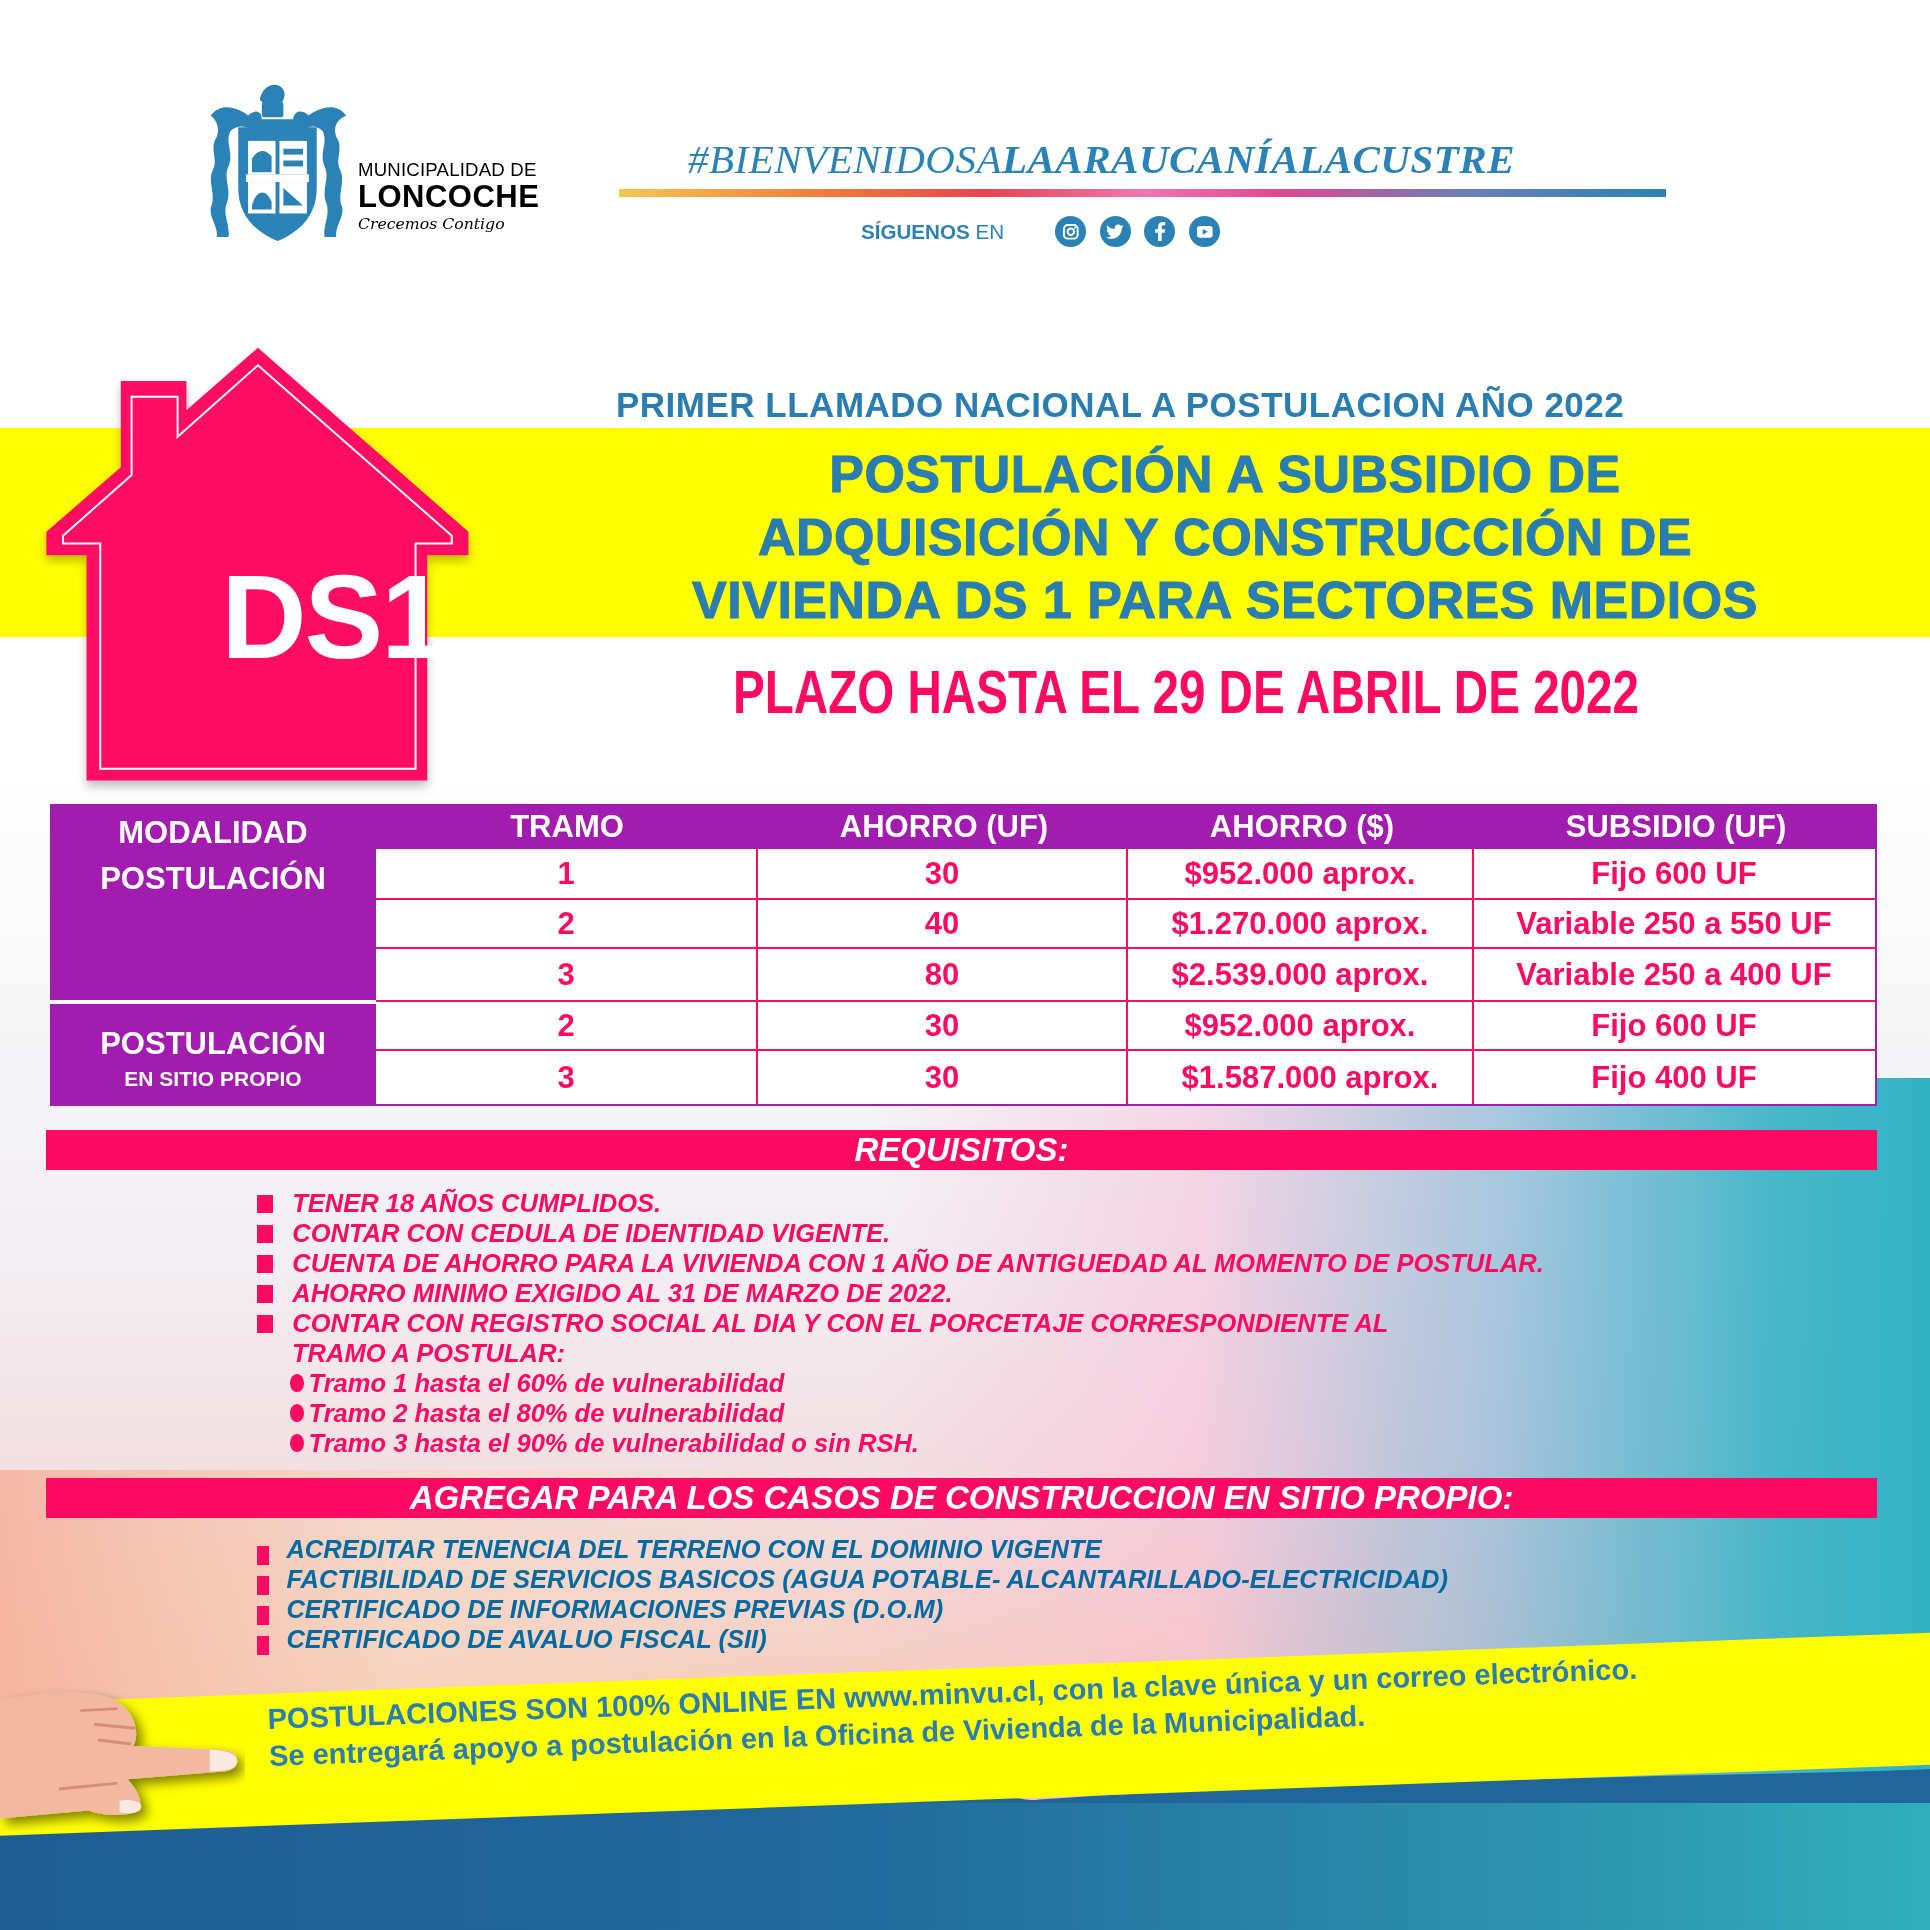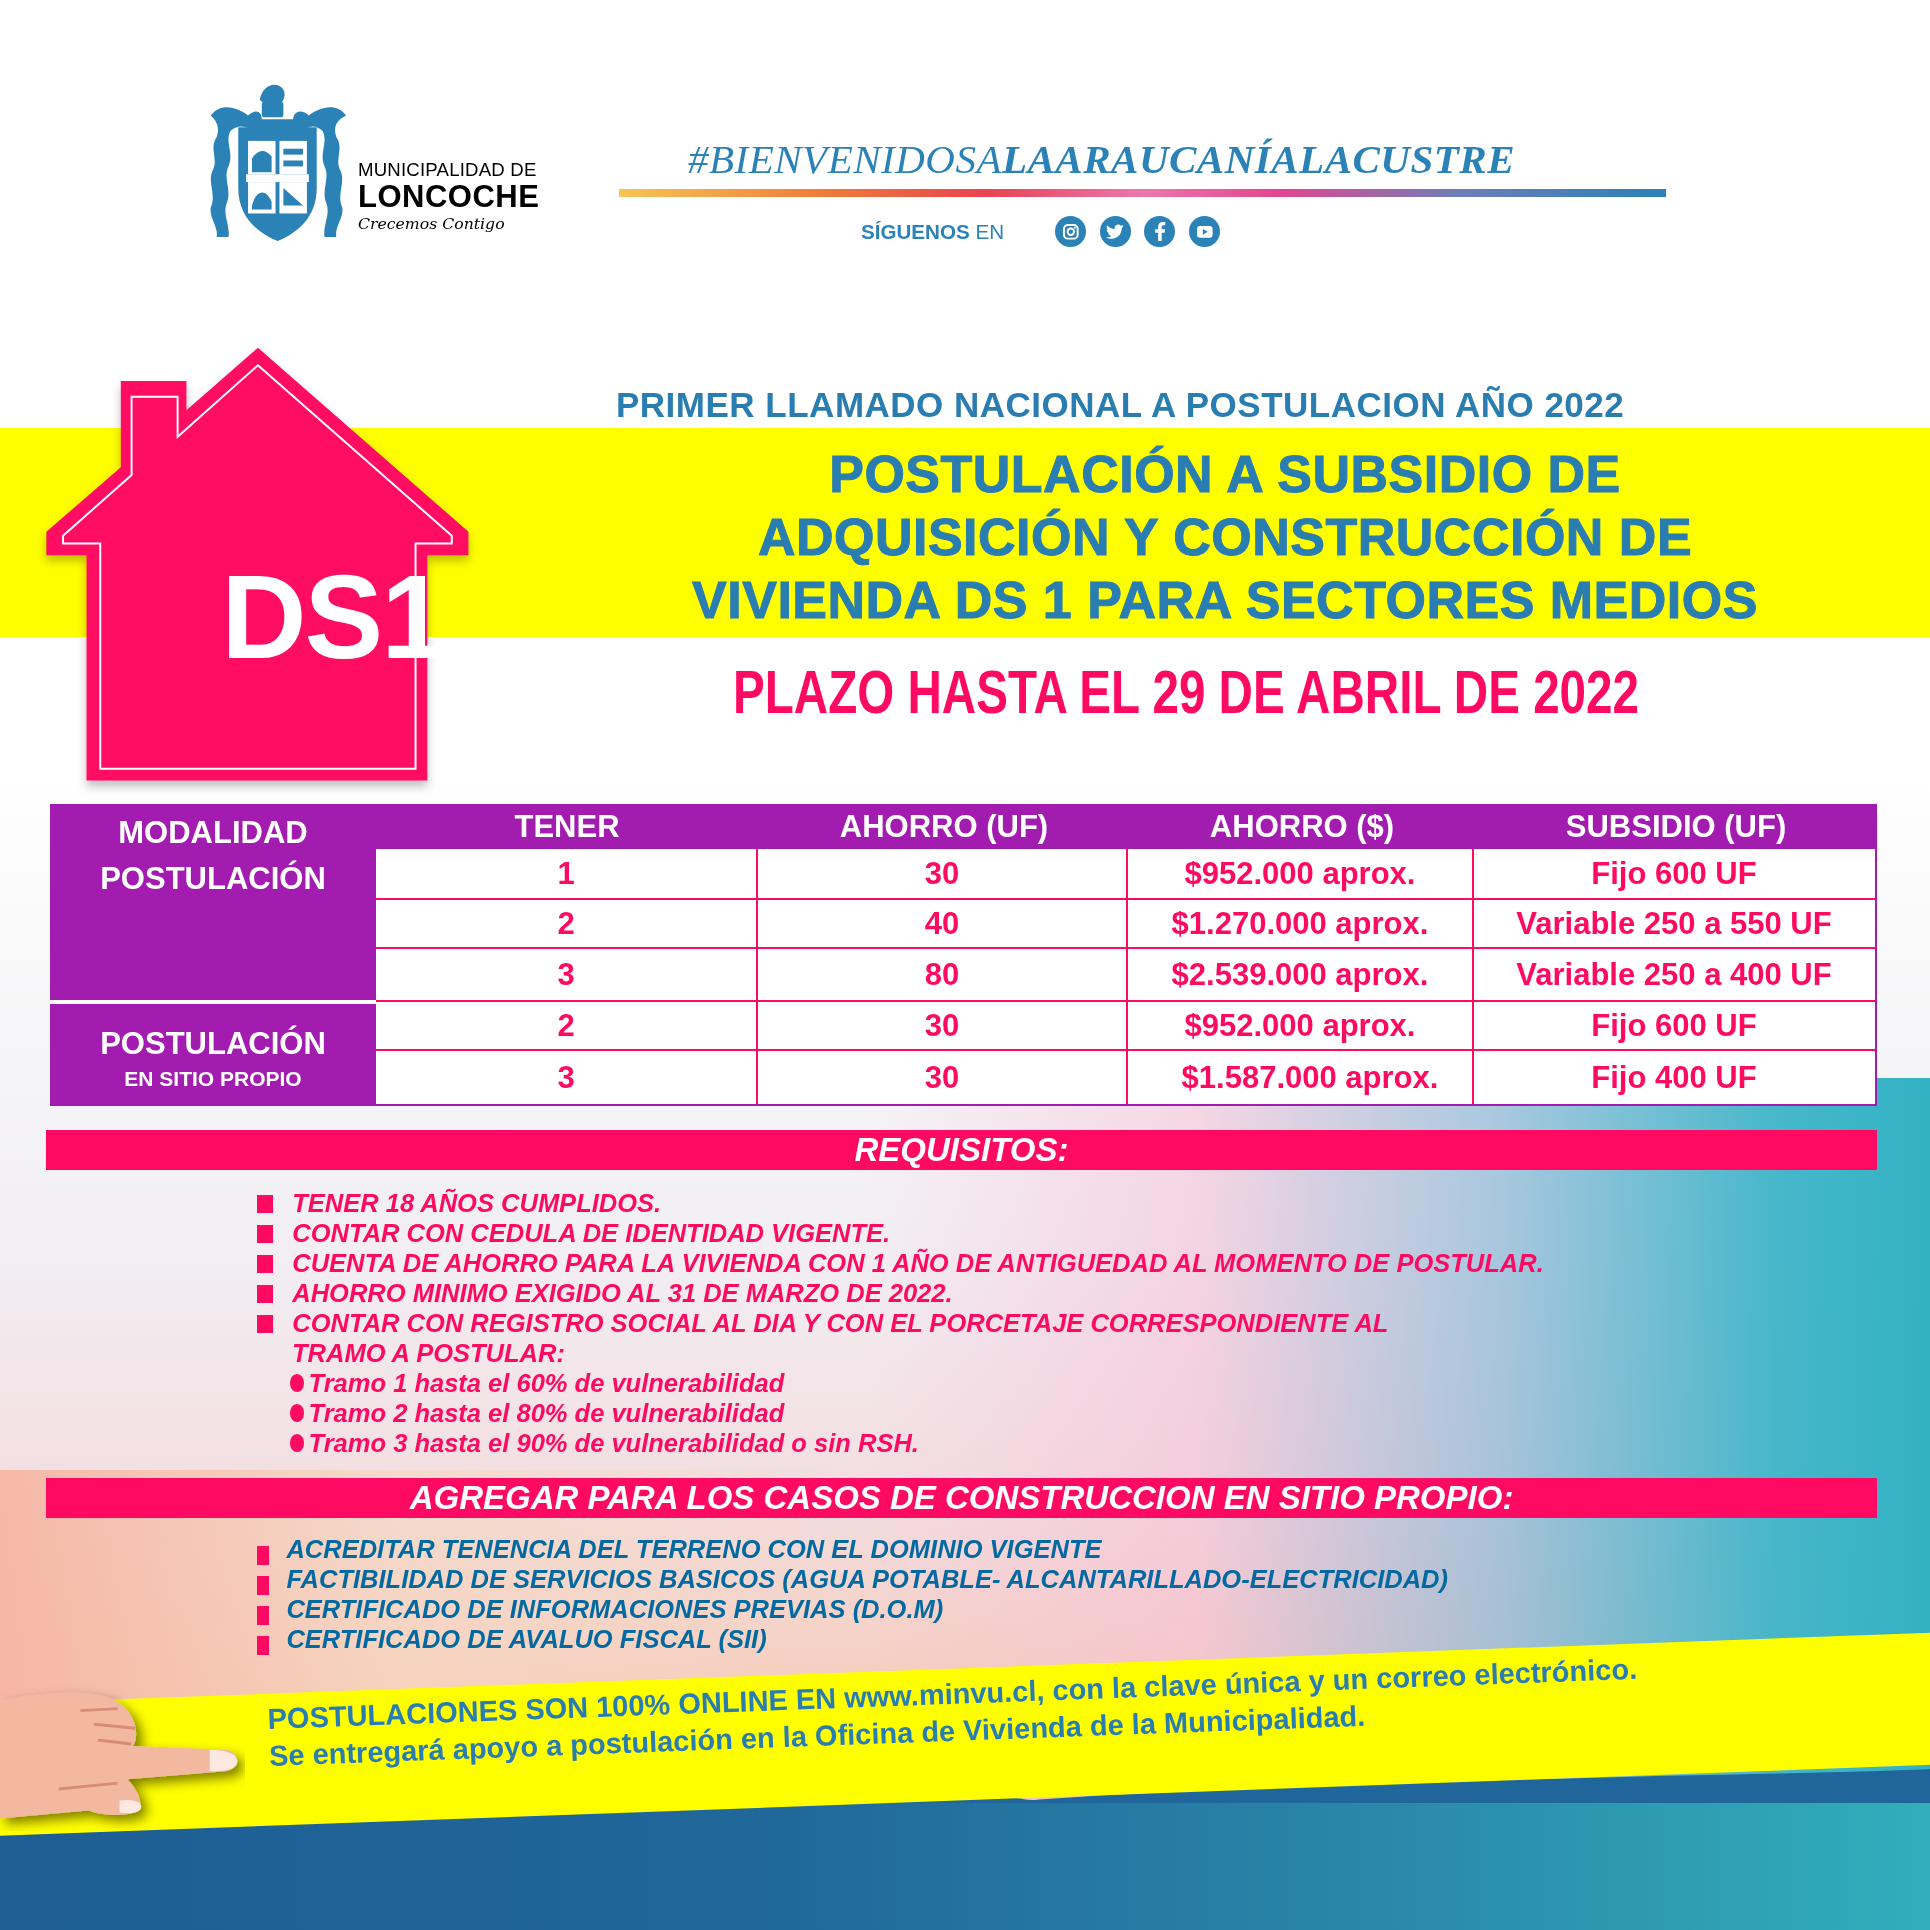--- a/index.html
+++ b/index.html
@@ -200,21 +200,21 @@
 <div class="call-title">PRIMER LLAMADO NACIONAL A POSTULACION AÑO 2022</div>
 <div class="main-title">
   <div>POSTULACIÓN A SUBSIDIO DE</div>
   <div>ADQUISICIÓN Y CONSTRUCCIÓN DE</div>
   <div>VIVIENDA DS 1 PARA SECTORES MEDIOS</div>
 </div>
 <div class="deadline">PLAZO HASTA EL 29 DE ABRIL DE 2022</div>
 
 <div class="table">
   <div class="th" style="left:0;width:326px;top:5.9px;">MODALIDAD</div>
-  <div class="th" style="left:326px;width:382px;">TENER</div>
+  <div class="th" style="left:326px;width:382px;">TRAMO</div>
   <div class="th" style="left:709px;width:370px;">AHORRO (UF)</div>
   <div class="th" style="left:1079px;width:346px;">AHORRO ($)</div>
   <div class="th" style="left:1425px;width:402px;">SUBSIDIO (UF)</div>
 
   <div class="mod-cell" style="top:57px;font-size:31px;">POSTULACIÓN</div>
   <div class="mod-divider"></div>
   <div class="mod-cell" style="top:222px;font-size:31px;">POSTULACIÓN</div>
   <div class="mod-cell" style="top:263px;font-size:21px;">EN SITIO PROPIO</div>
 
   <div class="grid">

